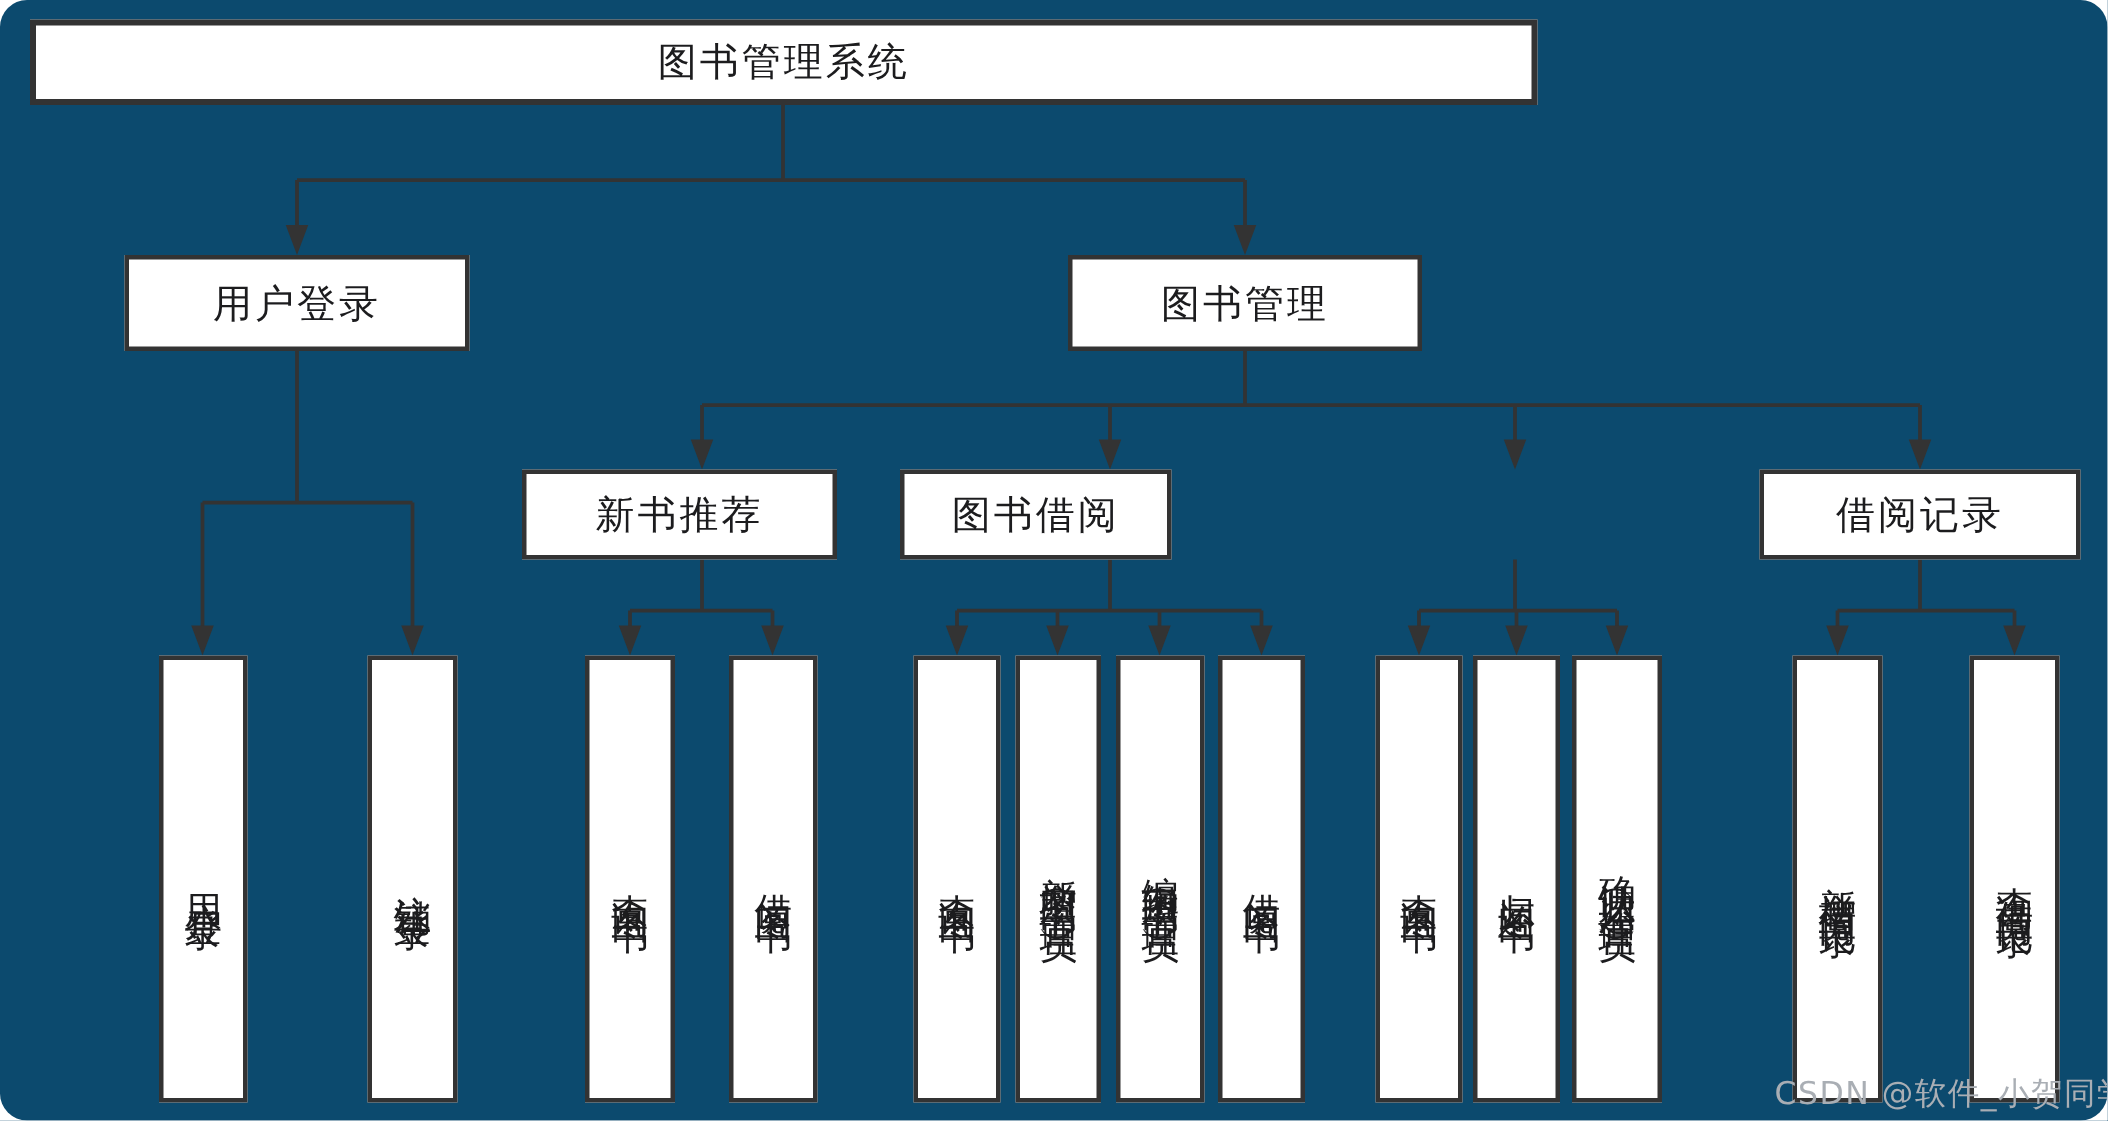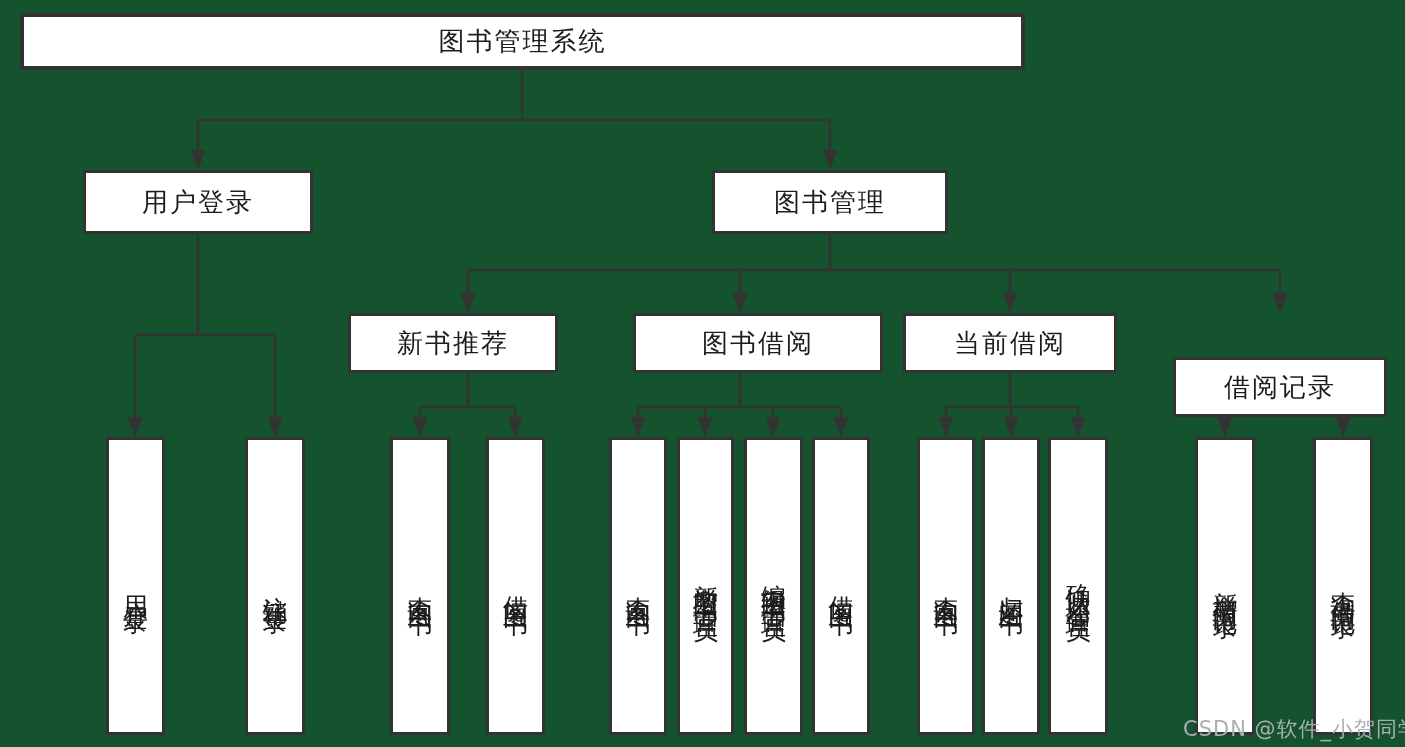--- a/index.html
+++ b/index.html
@@ -1,18 +1,19 @@
 <!DOCTYPE html>
 <html lang="zh"><head>
 <meta charset="utf-8">
 <style>
   html,body{margin:0;padding:0;background:#ffffff;}
   #stage{
-    position:relative;width:1405px;height:747px;background:#14532d;overflow:hidden;
+    position:relative;width:1405px;height:747px;background:#0c4a6e;overflow:hidden;
     font-family:"DejaVu Sans","Liberation Sans",sans-serif;
+    border-radius:18px;
   }
   #edges{position:absolute;left:0;top:0;z-index:0;}
   .node{
     position:absolute;box-sizing:border-box;background:#ffffff;
     border:3px solid #333333;color:#1c1c1e;z-index:1;
     display:flex;align-items:center;justify-content:center;
   }
   .node.root{border-width:4px;}
   .node.hlabel span{font-size:26px;letter-spacing:2px;white-space:nowrap;}
   .node.vleaf span{
@@ -81,27 +82,24 @@
   <div class="node hlabel" style="left:83px;top:170px;width:230px;height:64px;">
     <span>用户登录</span>
   </div>
   <div class="node hlabel" style="left:712px;top:170px;width:236px;height:64px;font-family:Liberation Serif, serif;">
     <span>图书管理</span>
   </div>
 
   <div class="node hlabel" style="left:348px;top:313px;width:210px;height:60px;">
     <span>新书推荐</span>
   </div>
-  <div class="node hlabel" style="left:633px;top:313px;width:250px;height:60px;text-align:center;">
+  <div class="node hlabel" style="left:600px;top:313px;width:181px;height:60px;text-align:center;">
     <span>图书借阅</span>
   </div>
-  <div class="node hlabel" style="left:903px;top:313px;width:214px;height:60px;">
-    <span>当前借阅</span>
-  </div>
-  <div class="node hlabel" style="left:1173px;top:313px;width:214px;height:60px;margin-top:44px;">
+  <div class="node hlabel" style="left:1173px;top:313px;width:214px;height:60px;">
     <span>借阅记录</span>
   </div>
 
   <div class="node vleaf" style="left:106px;top:437px;width:59px;height:298px;">
     <span>用户登录</span>
   </div>
   <div class="node vleaf" style="left:245px;top:437px;width:60px;height:298px;">
     <span>注销登录</span>
   </div>
 

